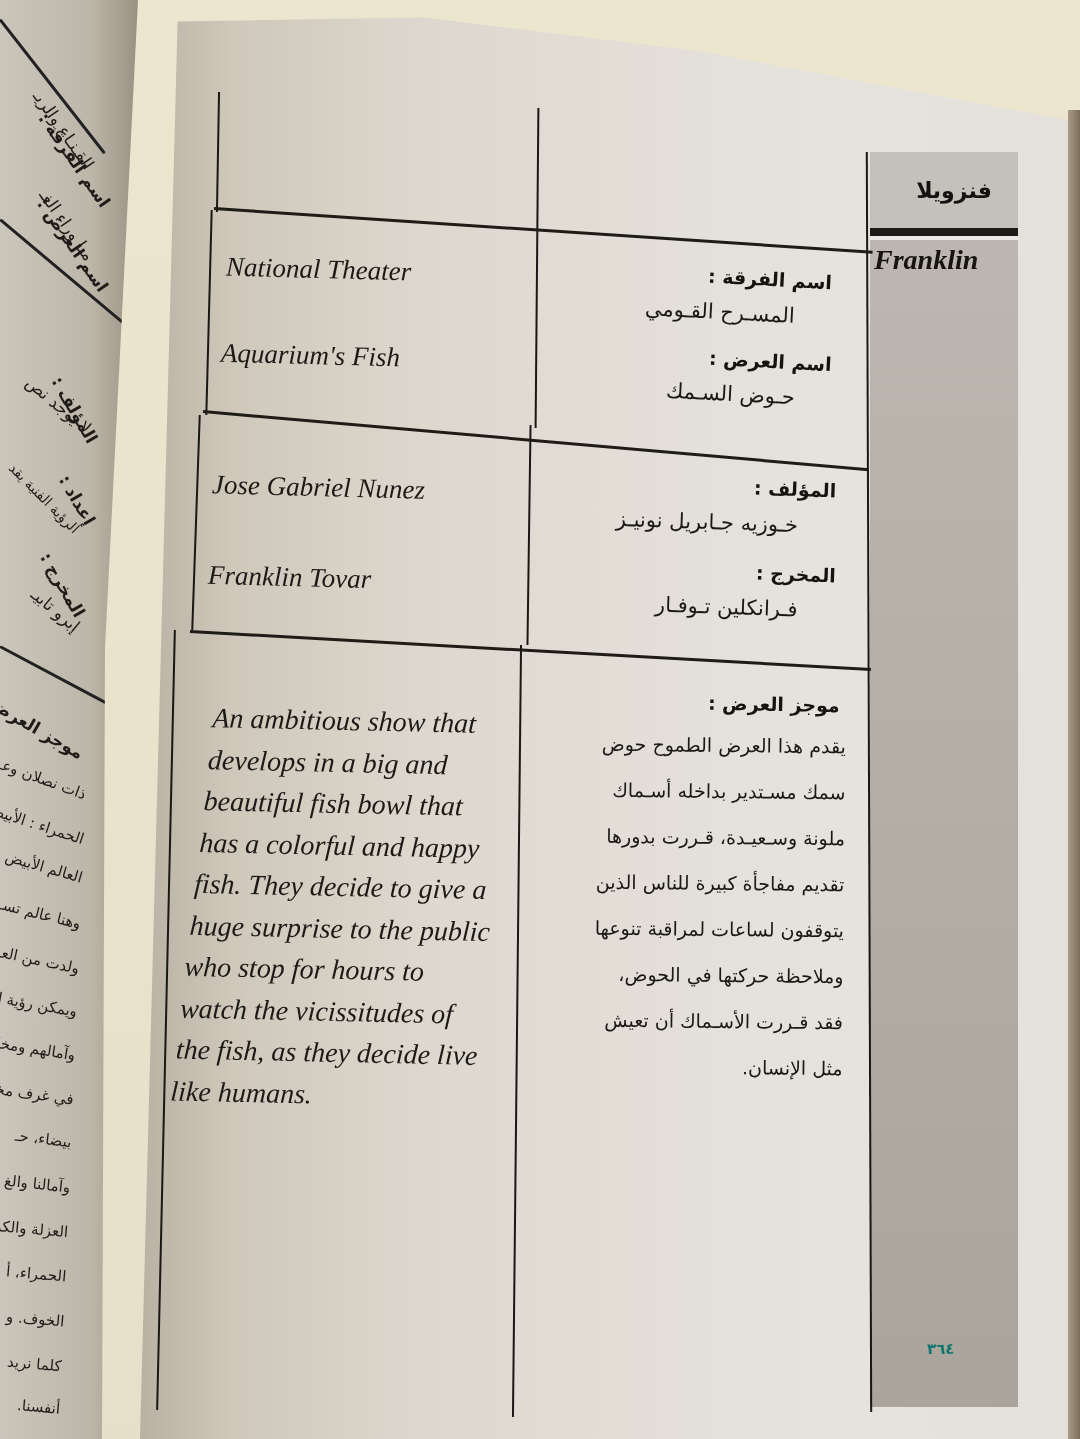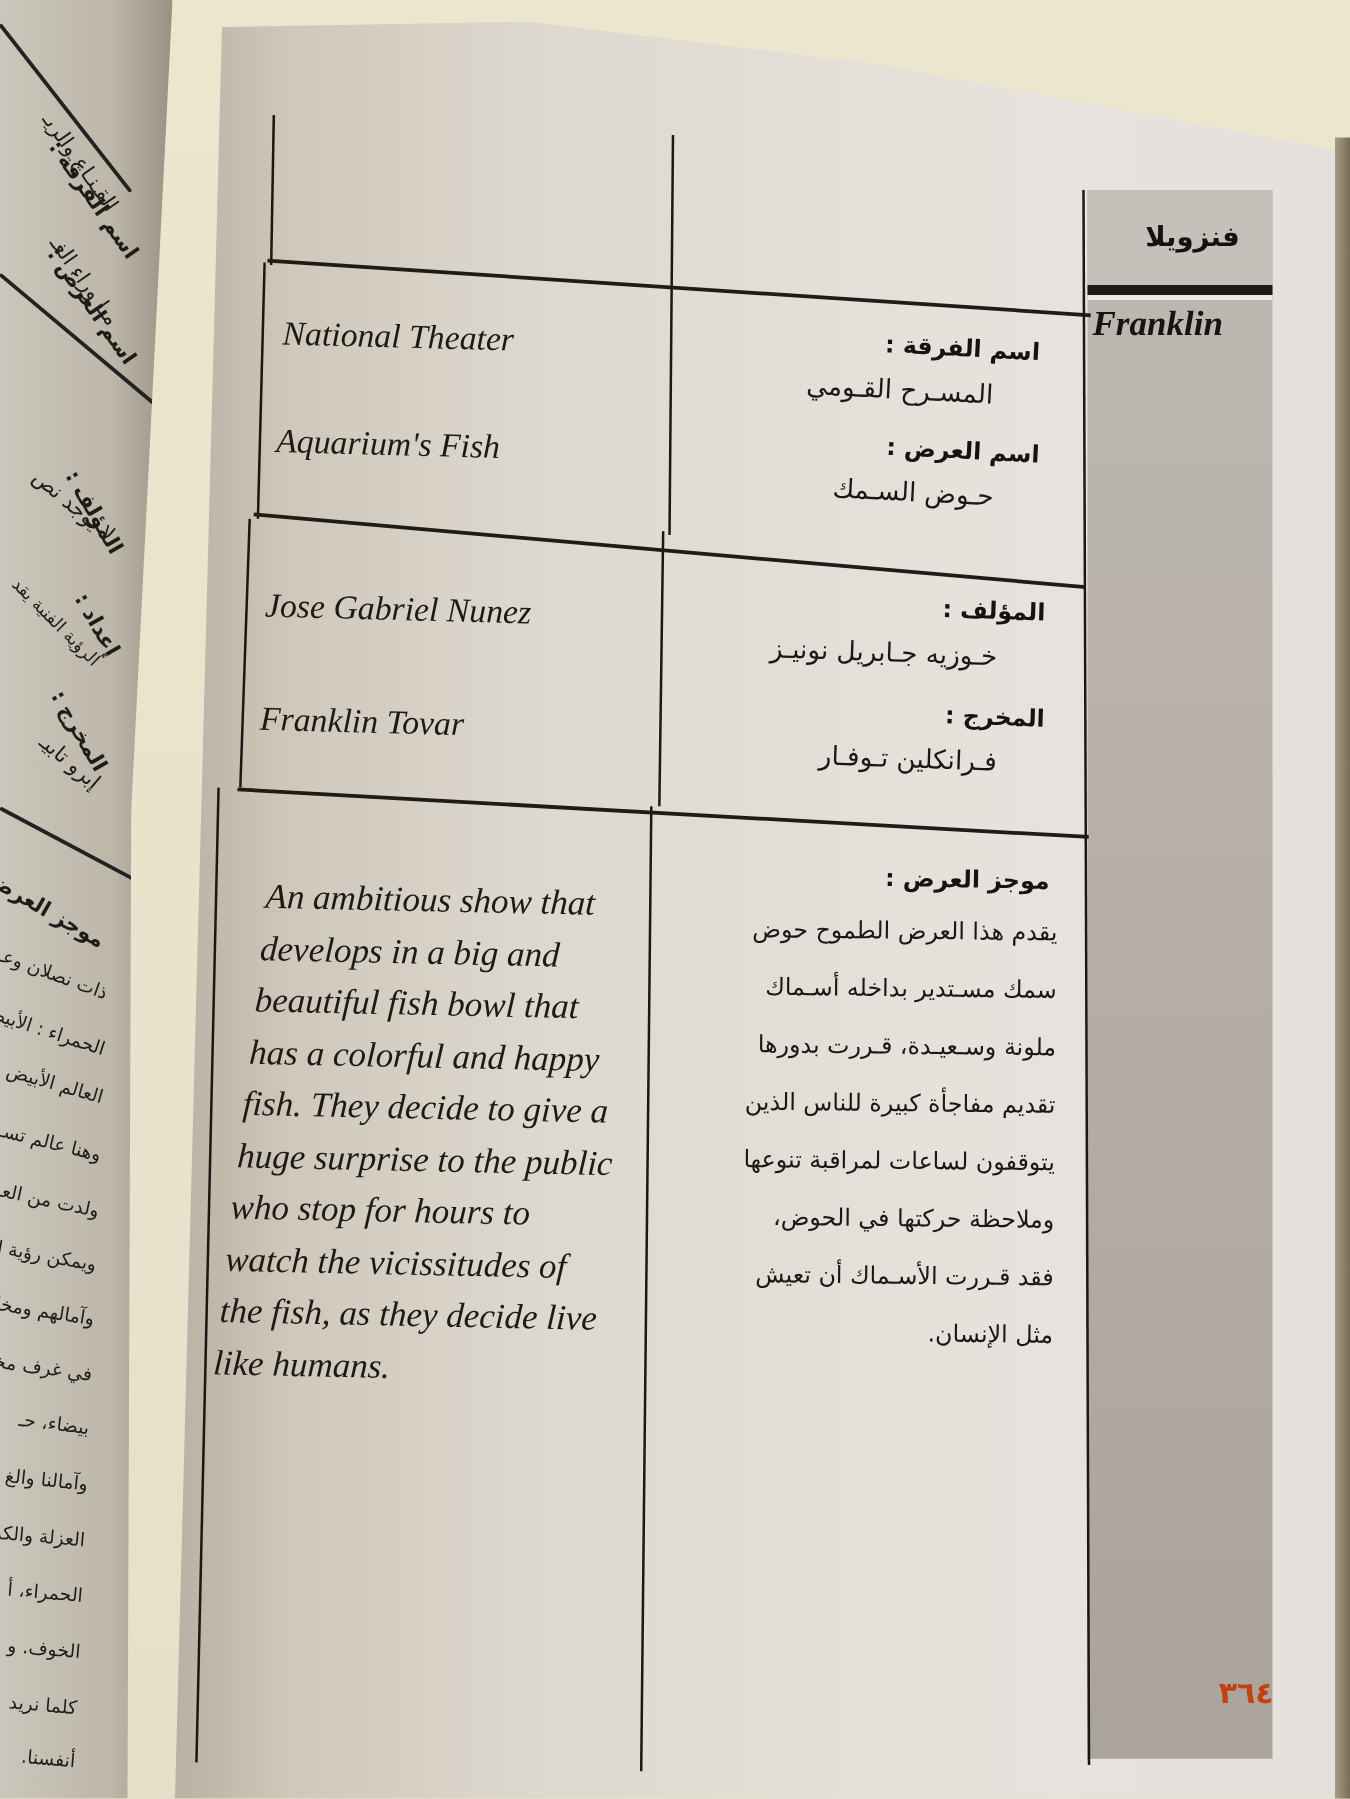--- a/index.html
+++ b/index.html
@@ -56,22 +56,22 @@
     font-family: "DejaVu Sans", sans-serif; font-weight: bold; font-size: 22px; color: #141210;
     direction: rtl;
   }
   .side-bar-dark { position: absolute; left: 870px; top: 228px; width: 148px; height: 8px; background: #1d1a17; }
   .side-bar-light { position: absolute; left: 870px; top: 236px; width: 148px; height: 4px; background: #ece9e4; }
   .side-en {
     position: absolute; left: 874px; top: 244px; font-family: "Liberation Serif", serif;
     font-style: italic; font-weight: bold; font-size: 28px; color: #161310;
   }
   .page-num {
-    position: absolute; left: 975px; top: 1340px; font-family: "DejaVu Sans", sans-serif;
-    font-weight: bold; font-size: 24px; color: #c2410c;
+    position: absolute; left: 927px; top: 1340px; font-family: "DejaVu Sans", sans-serif;
+    font-weight: bold; font-size: 15px; color: #0f766e;
   }
 
   
   .ar-label {
     position: absolute; direction: rtl; text-align: right;
     font-family: "DejaVu Sans", sans-serif; font-weight: bold; font-size: 19px; color: #15120f;
   }
   .ar-value {
     position: absolute; direction: rtl; text-align: right;
     font-family: "DejaVu Sans", sans-serif; font-size: 21px; color: #1a1714; letter-spacing: 2px;

